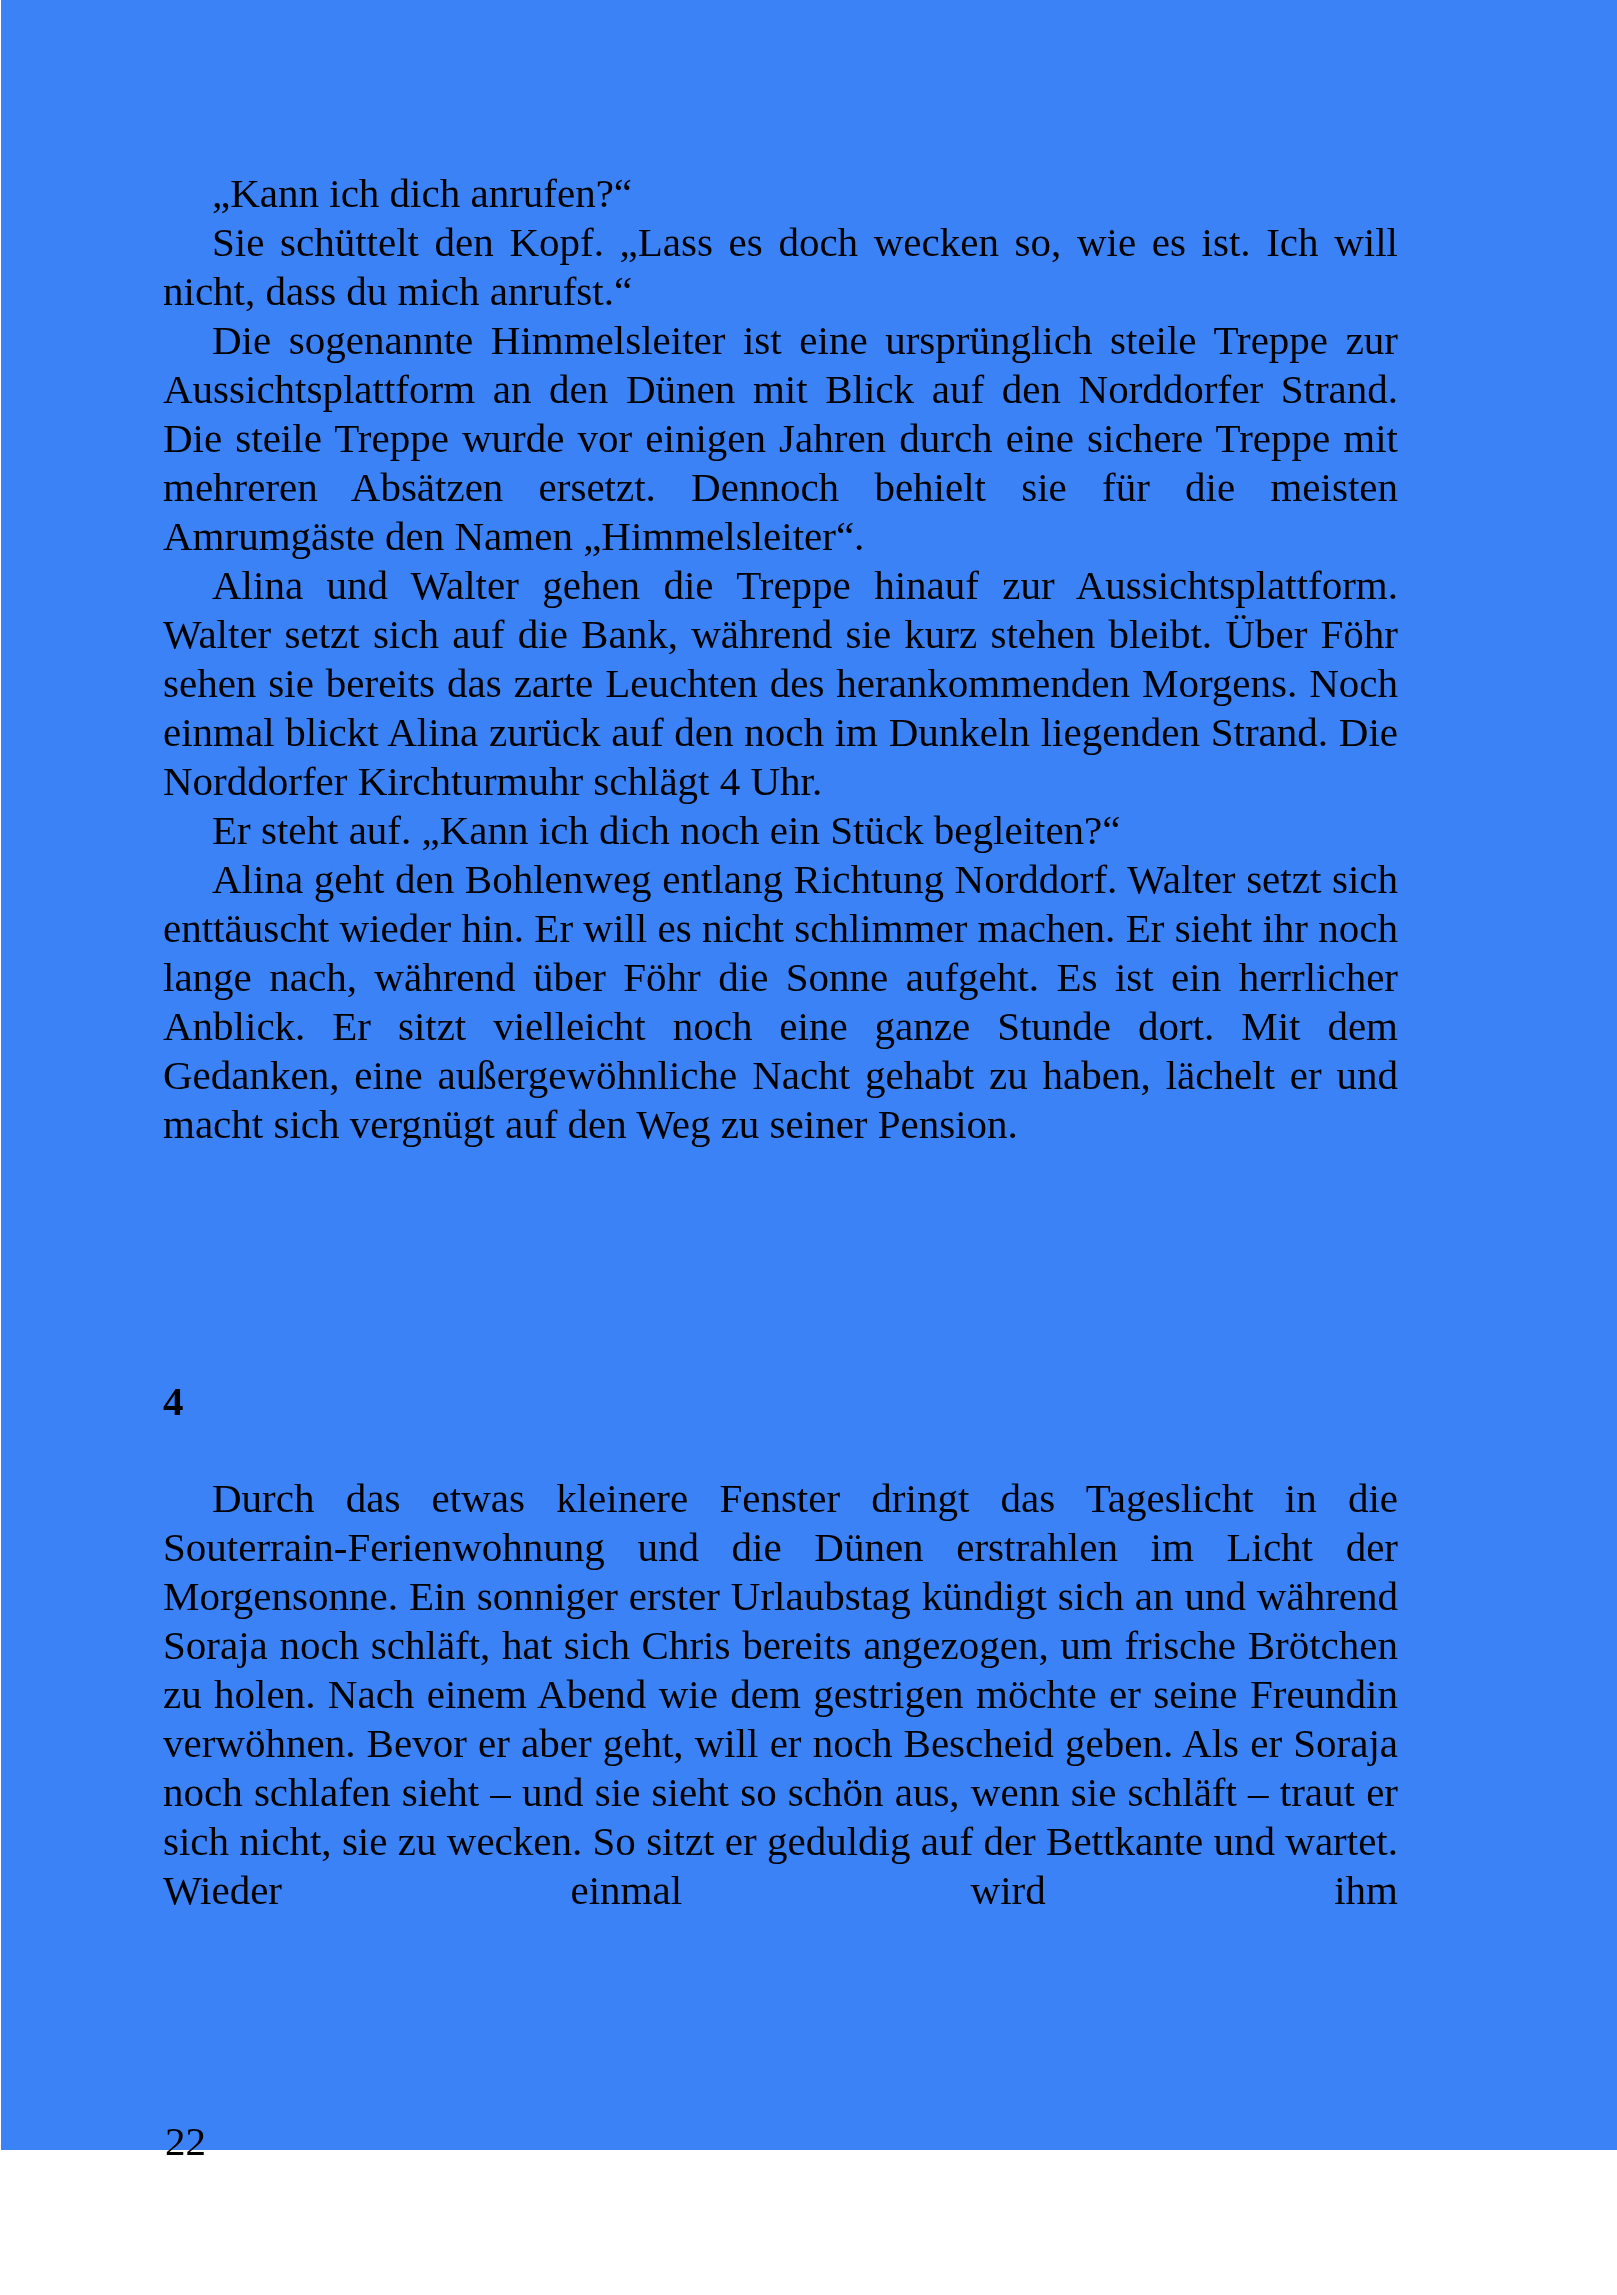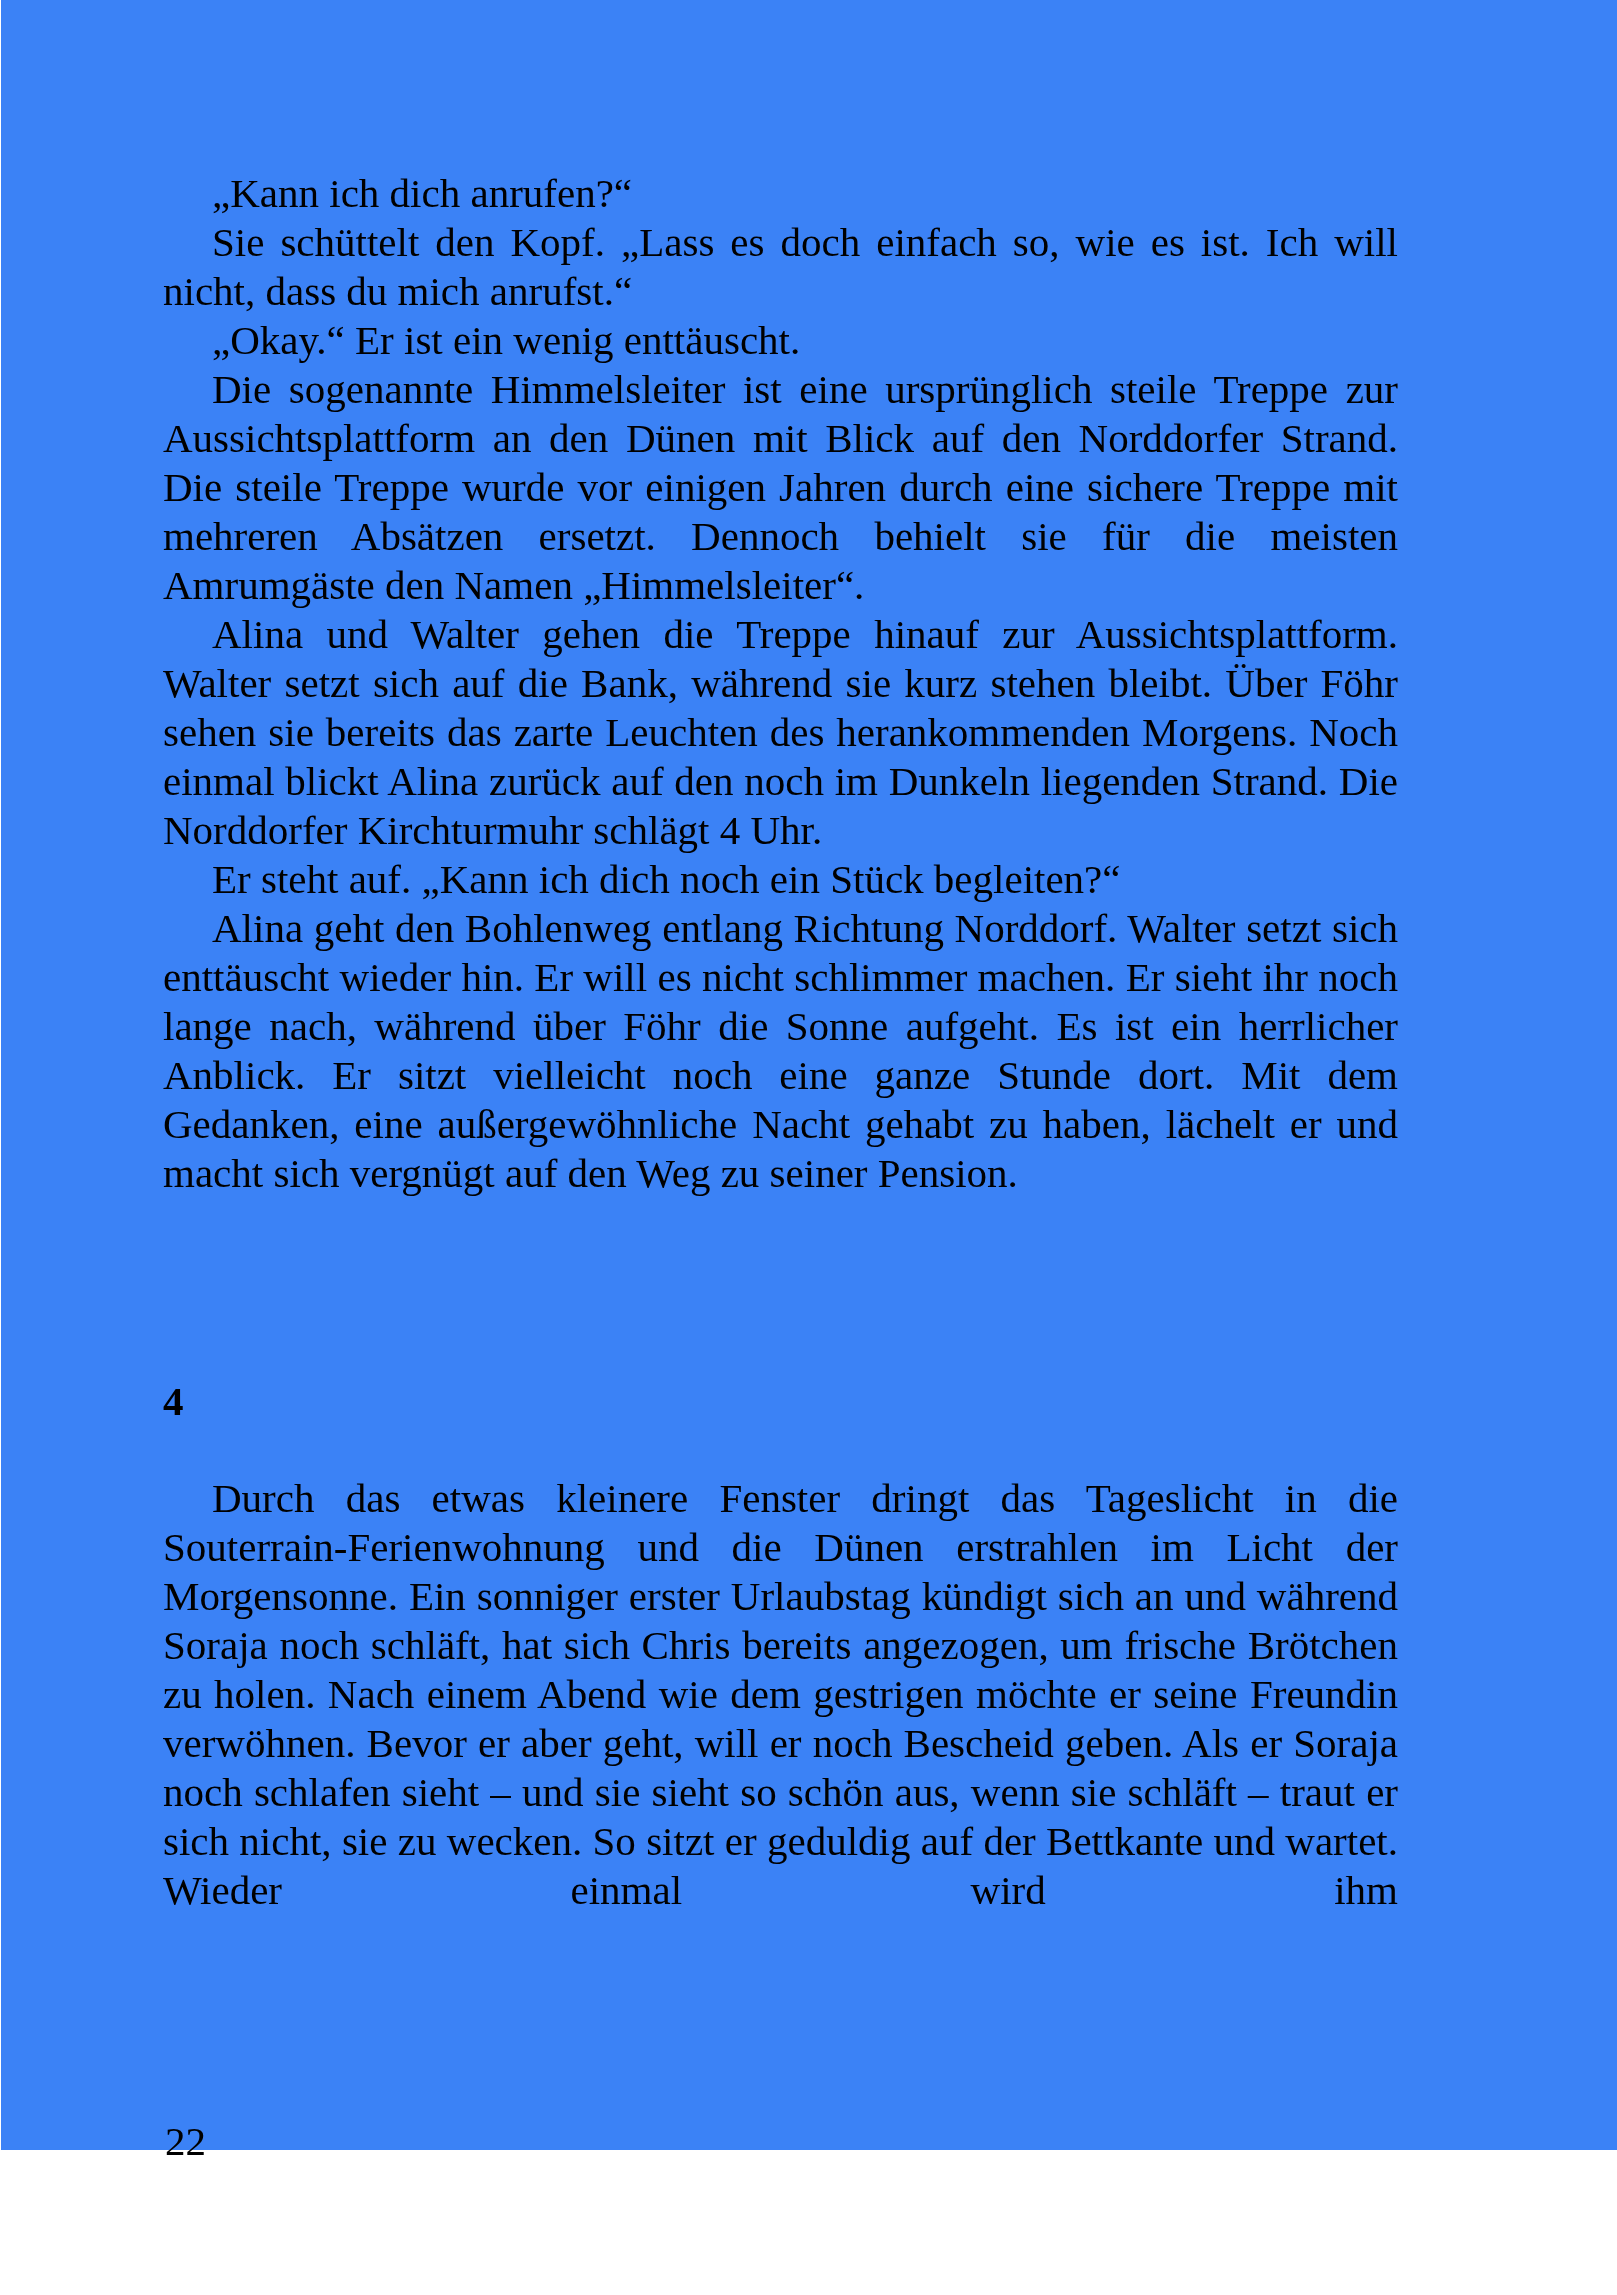--- a/index.html
+++ b/index.html
@@ -59,22 +59,21 @@
       margin-top: 20px;
     }
   </style>
 </head>
 <body>
 
 <div class="page">
 
   <div class="text-block block-1">
     <p class="para">„Kann ich dich anrufen?“</p>
-    <p class="para">Sie schüttelt den Kopf. „Lass es doch einfach so, wie es ist. Ich will nicht, dass du mich anrufst.“</p>
-    <p class="para">„Okay.“ Er ist ein wenig enttäuscht.</p>
+    <p class="para">Sie schüttelt den Kopf. „Lass es doch wecken so, wie es ist. Ich will nicht, dass du mich anrufst.“</p>
     <p class="para">Die sogenannte Himmelsleiter ist eine ursprünglich steile Treppe zur Aussichtsplattform an den Dünen mit Blick auf den Norddorfer Strand. Die steile Treppe wurde vor einigen Jahren durch eine sichere Treppe mit mehreren Absätzen ersetzt. Dennoch behielt sie für die meisten Amrumgäste den Namen „Himmelsleiter“.</p>
     <p class="para">Alina und Walter gehen die Treppe hinauf zur Aussichtsplattform. Walter setzt sich auf die Bank, während sie kurz stehen bleibt. Über Föhr sehen sie bereits das zarte Leuchten des herankommenden Morgens. Noch einmal blickt Alina zurück auf den noch im Dunkeln liegenden Strand. Die Norddorfer Kirchturmuhr schlägt 4 Uhr.</p>
     <p class="para">Er steht auf. „Kann ich dich noch ein Stück begleiten?“</p>
     <p class="para">Alina geht den Bohlenweg entlang Richtung Norddorf. Walter setzt sich enttäuscht wieder hin. Er will es nicht schlimmer machen. Er sieht ihr noch lange nach, während über Föhr die Sonne aufgeht. Es ist ein herrlicher Anblick. Er sitzt vielleicht noch eine ganze Stunde dort. Mit dem Gedanken, eine außergewöhnliche Nacht gehabt zu haben, lächelt er und macht sich vergnügt auf den Weg zu seiner Pension.</p>
   </div>
 
   <h2 class="chapter-heading">4</h2>
 
   <div class="text-block block-2">
     <p class="para last-ragged" style="text-align-last: justify;">Durch das etwas kleinere Fenster dringt das Tageslicht in die Souterrain-Ferienwohnung und die Dünen erstrahlen im Licht der Morgensonne. Ein sonniger erster Urlaubstag kündigt sich an und während Soraja noch schläft, hat sich Chris bereits angezogen, um frische Brötchen zu holen. Nach einem Abend wie dem gestrigen möchte er seine Freundin verwöhnen. Bevor er aber geht, will er noch Bescheid geben. Als er Soraja noch schlafen sieht – und sie sieht so schön aus, wenn sie schläft – traut er sich nicht, sie zu wecken. So sitzt er geduldig auf der Bettkante und wartet. Wieder einmal wird ihm</p>

